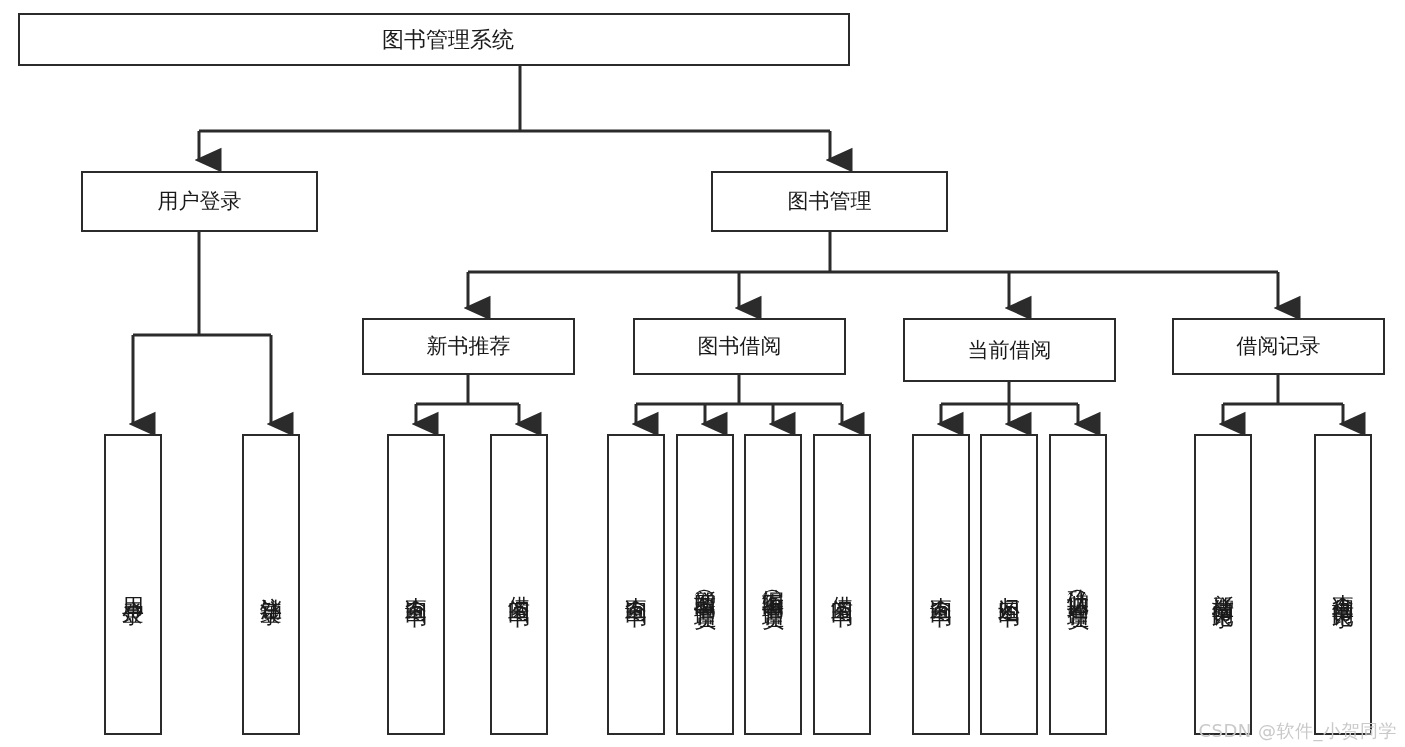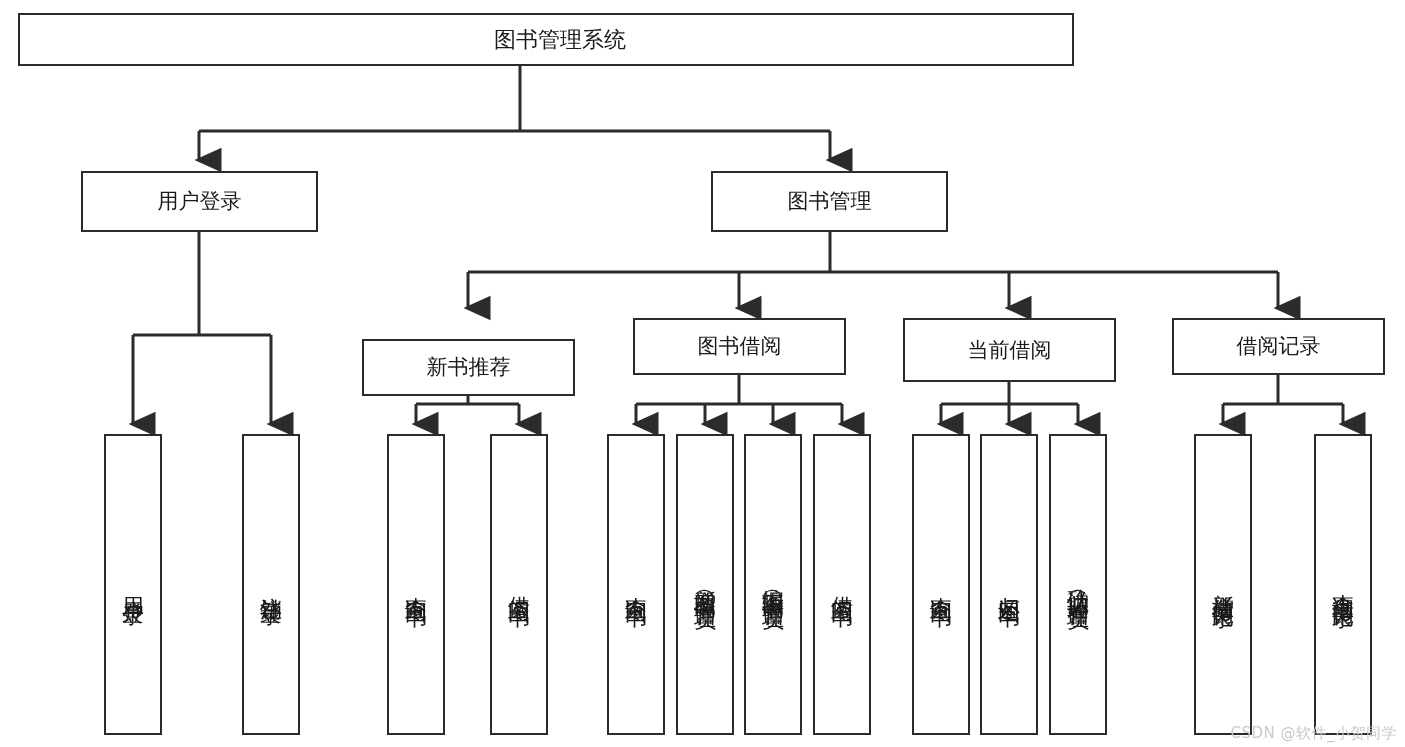--- a/index.html
+++ b/index.html
@@ -60,21 +60,21 @@
     font-size: 22px;
     letter-spacing: 3px;
     line-height: 1;
     white-space: nowrap;
     max-height: 290px;
   }
   #watermark {
     position: absolute;
     right: 8px;
     bottom: 4px;
-    font-size: 15px;
+    font-size: 18px;
     color: #c9c9c9;
     letter-spacing: 0.5px;
     user-select: none;
     white-space: nowrap;
   }
 </style>
 </head>
 <body>
 
 <div id="diagram-root">
@@ -122,33 +122,33 @@
       <path d="M 1009 404 L 1009 424" marker-end="url(#arrow)"></path>
       <path d="M 1078 404 L 1078 424" marker-end="url(#arrow)"></path>
 
       <path d="M 1278 375 L 1278 404"></path>
       <path d="M 1223 404 L 1343 404"></path>
       <path d="M 1223 404 L 1223 424" marker-end="url(#arrow)"></path>
       <path d="M 1343 404 L 1343 424" marker-end="url(#arrow)"></path>
     </g>
   </svg>
 
-  <div class="node-box" style="left:18px; top:13px; width:1056px; height:53px;padding-left:28px;">
+  <div class="node-box" style="left:18px; top:13px; width:832px; height:53px;padding-left:28px;">
     <span class="node-label lbl-root">图书管理系统</span>
   </div>
 
   <div class="node-box" style="left:81px; top:171px; width:237px; height:61px;">
     <span class="node-label lbl-h">用户登录</span>
   </div>
 
   <div class="node-box" style="left:711px; top:171px; width:237px; height:61px;align-items:center;">
     <span class="node-label lbl-h">图书管理</span>
   </div>
 
-  <div class="node-box" style="left:362px; top:318px; width:213px; height:57px;margin-top:21px;">
+  <div class="node-box" style="left:362px; top:318px; width:213px; height:57px;">
     <span class="node-label lbl-h">新书推荐</span>
   </div>
 
   <div class="node-box" style="left:633px; top:318px; width:213px; height:57px;">
     <span class="node-label lbl-h">图书借阅</span>
   </div>
 
   <div class="node-box" style="left:903px; top:318px; width:213px; height:64px;">
     <span class="node-label lbl-h">当前借阅</span>
   </div>

